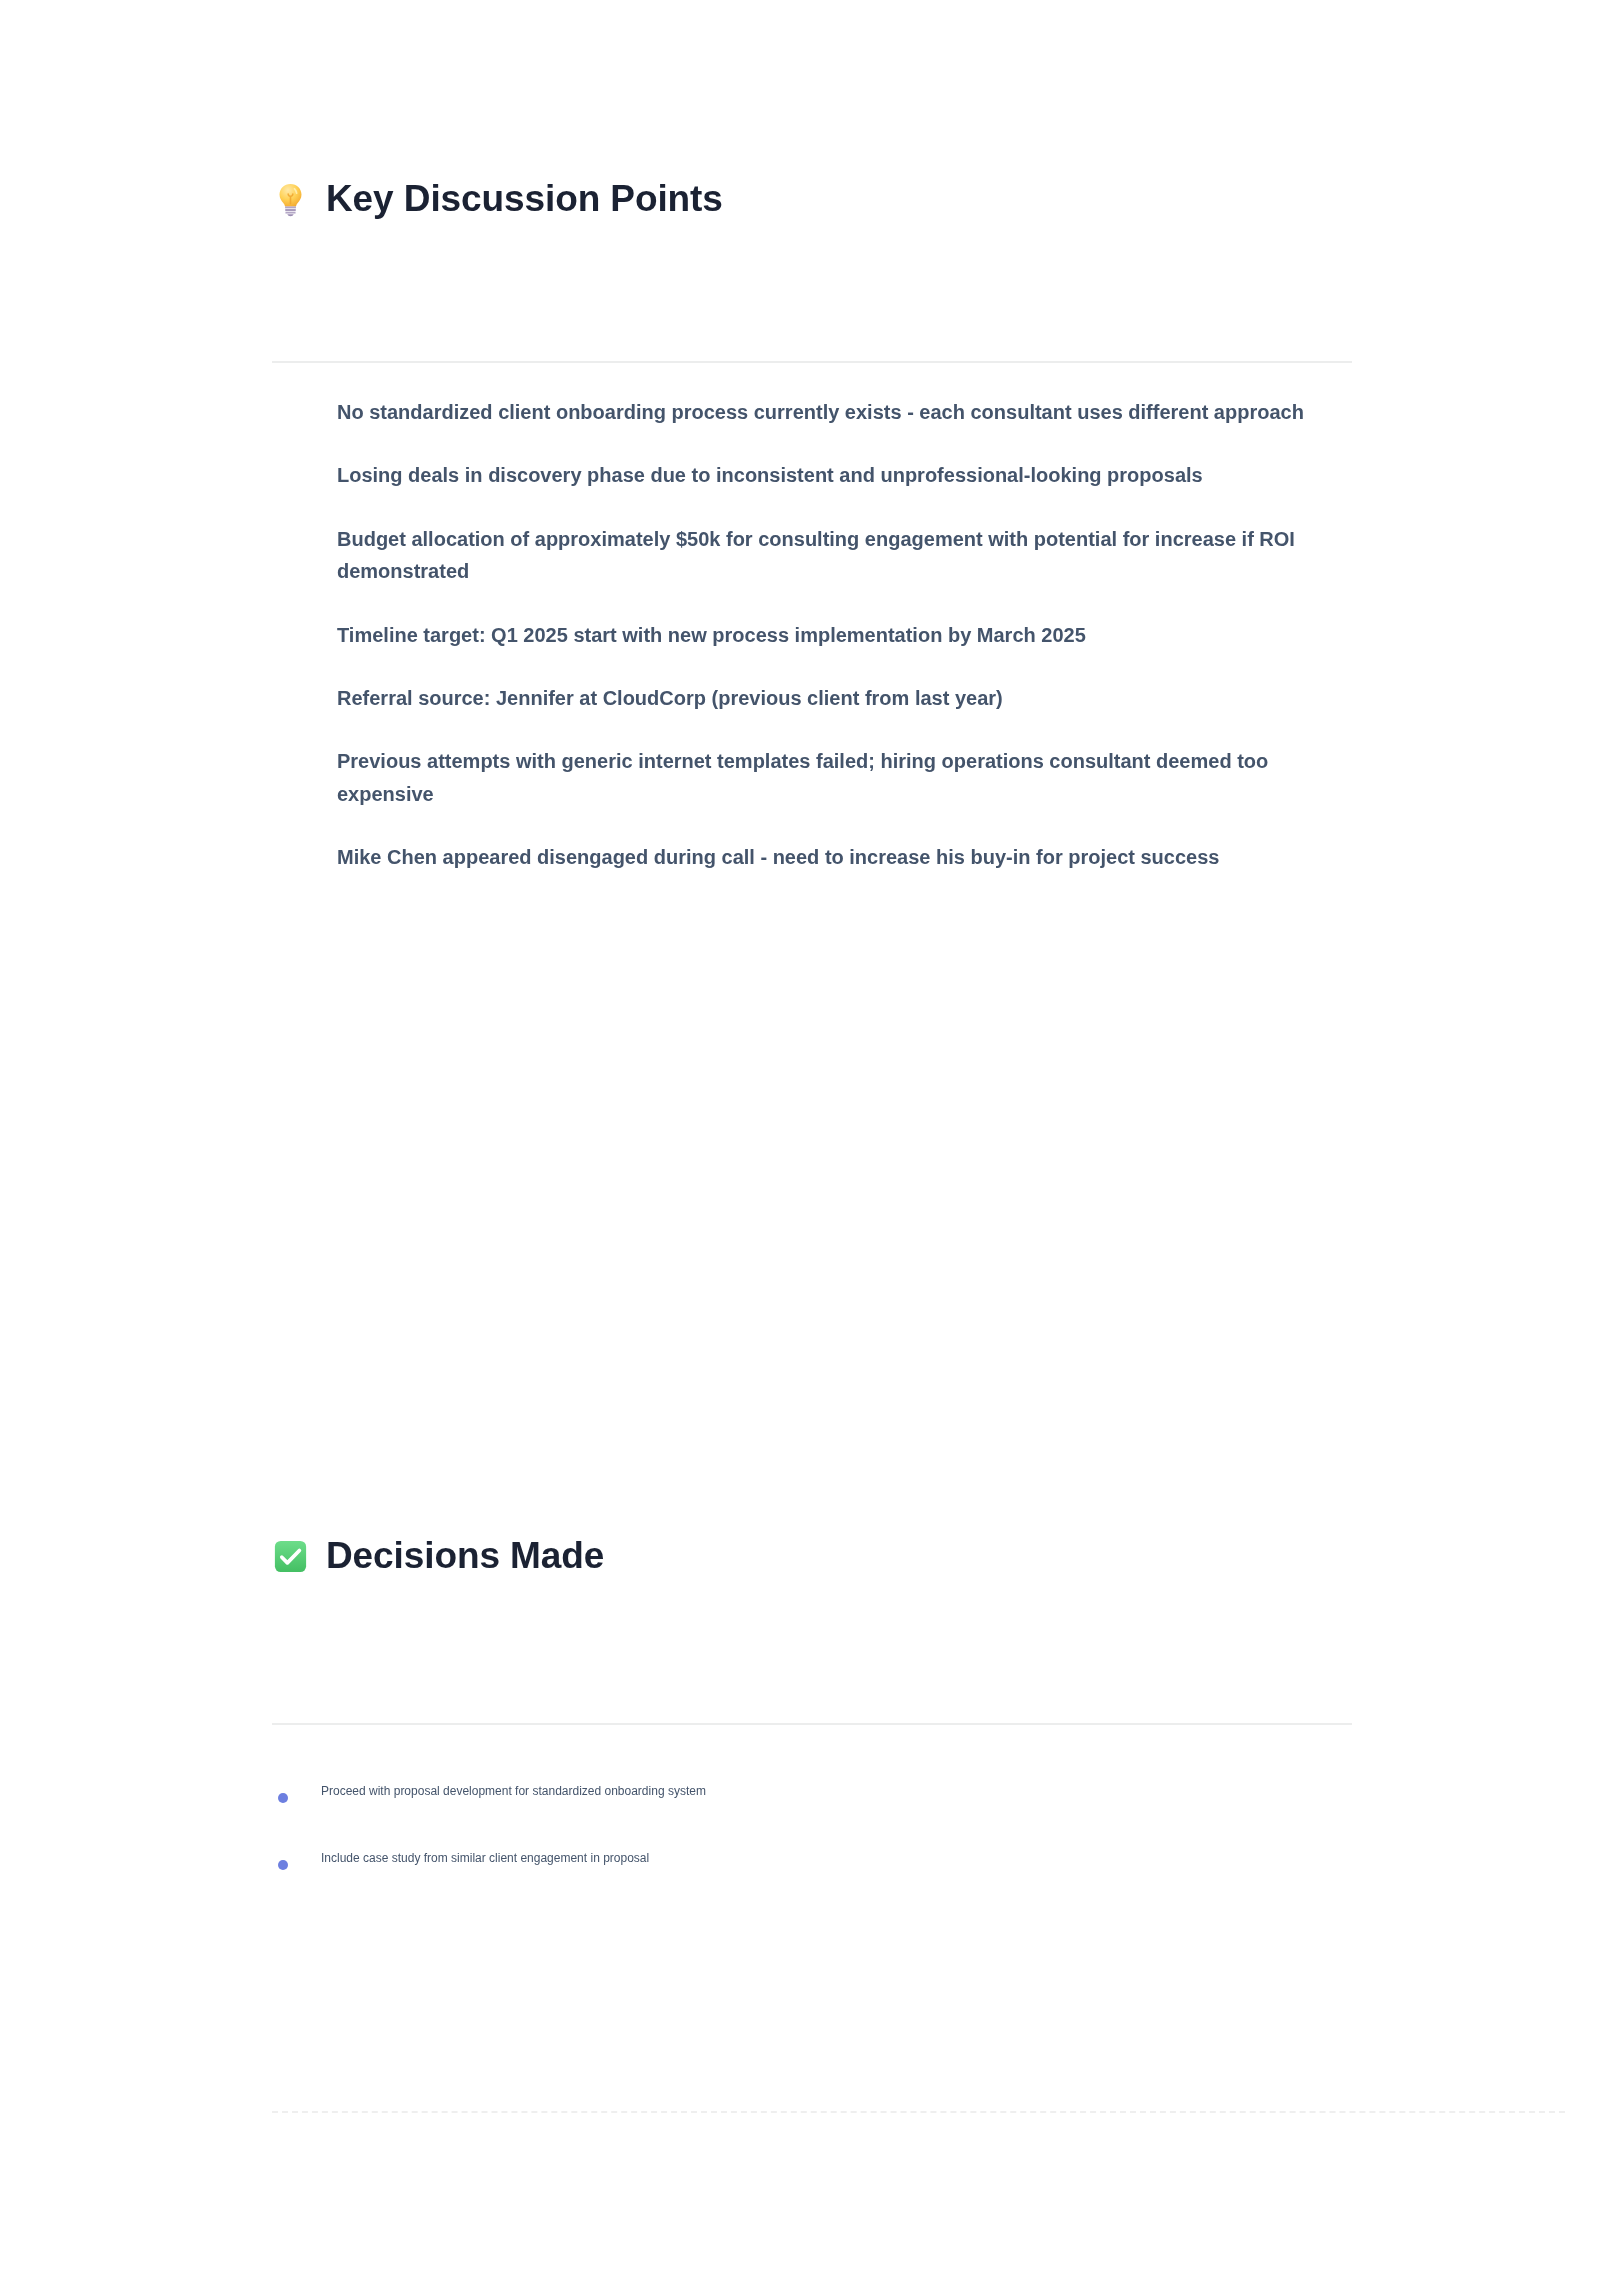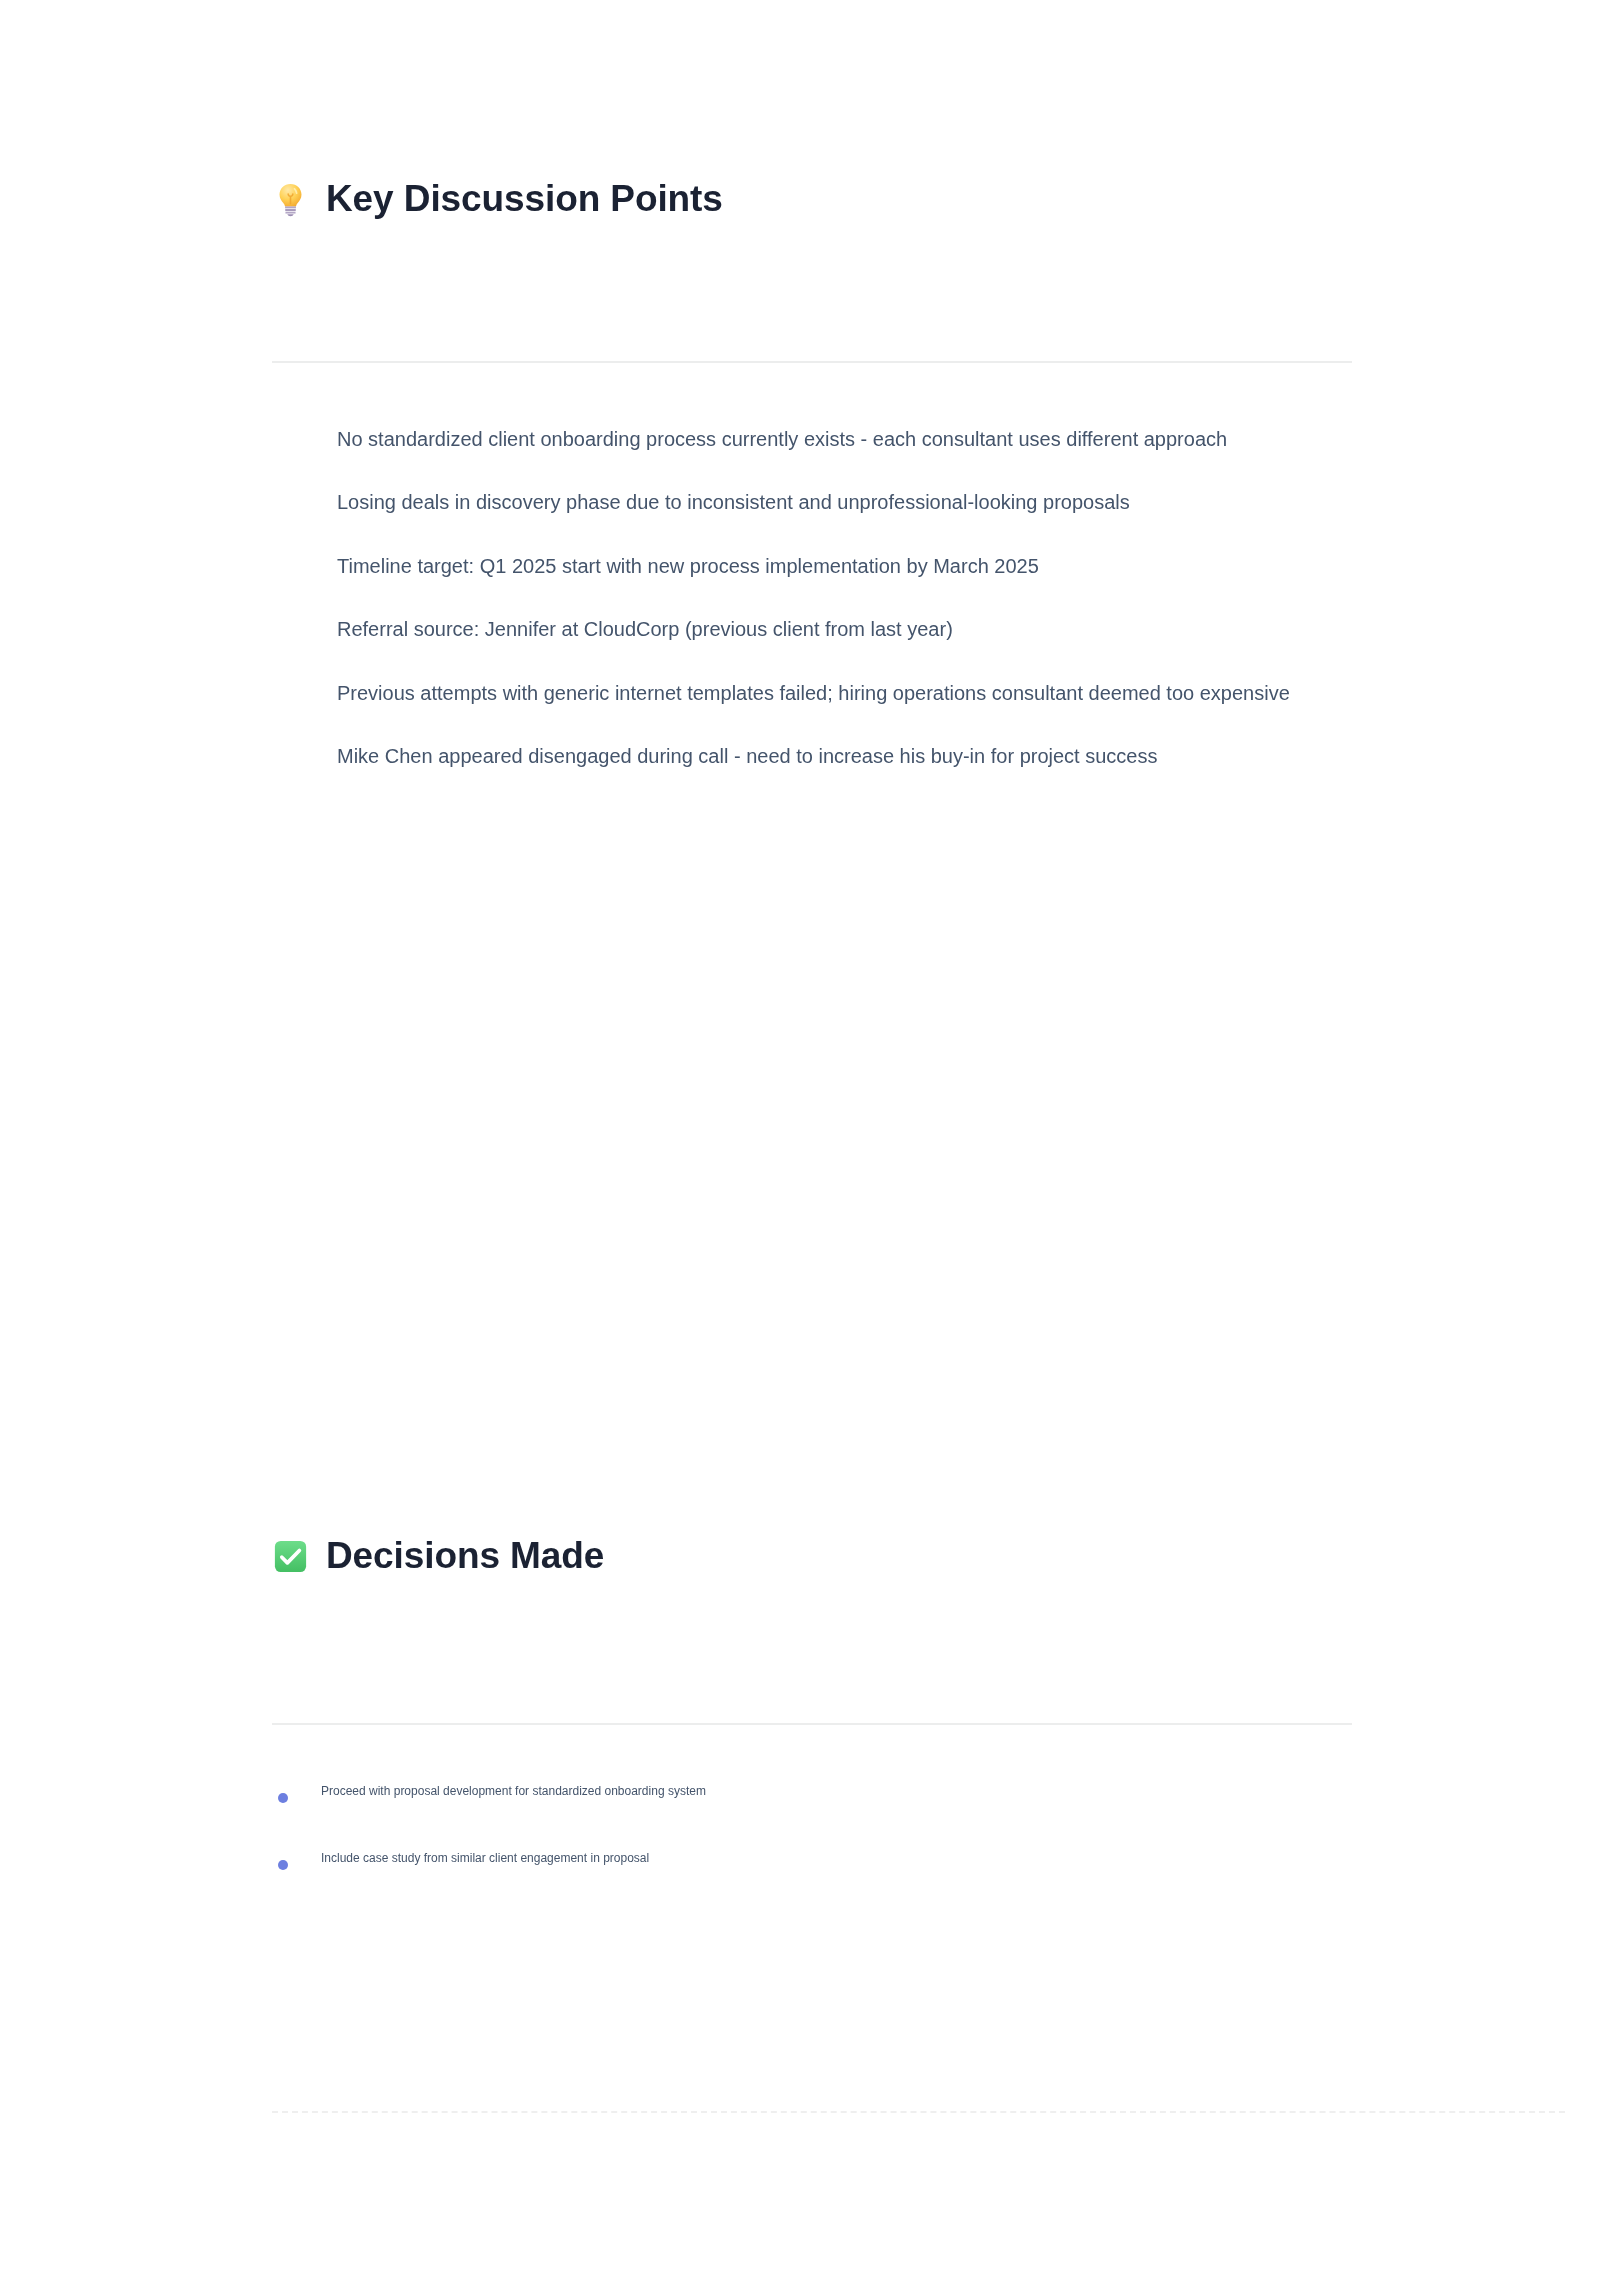--- a/index.html
+++ b/index.html
@@ -99,21 +99,21 @@
     top: 11px;
     width: 9.8px;
     height: 9.8px;
     border-radius: 50%;
     background: #6d7fe0;
   }
 
   
   .block-heading-1 { position: absolute; left: 0; top: 178px; }
   .block-rule-1    { position: absolute; left: 0; top: 361px; width: 100%; }
-  .block-points    { position: absolute; left: 0; top: 423px; width: 100%; }
+  .block-points    { position: absolute; left: 0; top: 396px; width: 100%; font-weight: bold; }
   .block-heading-2 { position: absolute; left: 0; top: 1535px; }
   .block-rule-2    { position: absolute; left: 0; top: 1723px; width: 100%; }
   .block-decisions { position: absolute; left: 0; top: 1782px; width: 100%; }
   .block-rule-3    { position: absolute; left: 0; top: 2106px; width: 100%; }
 </style>
 </head>
 <body>
 
 <div class="page">
 
@@ -142,20 +142,21 @@
   </div>
 
   <div class="block-rule-1">
     <hr class="divider divider-solid">
   </div>
 
   <div class="block-points">
     <ul class="points-list">
       <li class="point-item">No standardized client onboarding process currently exists - each consultant uses different approach</li>
       <li class="point-item">Losing deals in discovery phase due to inconsistent and unprofessional-looking proposals</li>
+      <li class="point-item">Budget allocation of approximately $50k for consulting engagement with potential for increase if ROI demonstrated</li>
       <li class="point-item">Timeline target: Q1 2025 start with new process implementation by March 2025</li>
       <li class="point-item">Referral source: Jennifer at CloudCorp (previous client from last year)</li>
       <li class="point-item">Previous attempts with generic internet templates failed; hiring operations consultant deemed too expensive</li>
       <li class="point-item">Mike Chen appeared disengaged during call - need to increase his buy-in for project success</li>
     </ul>
   </div>
 
   <div class="block-heading-2">
     <div class="section-heading">
       <span class="emoji-wrap">

